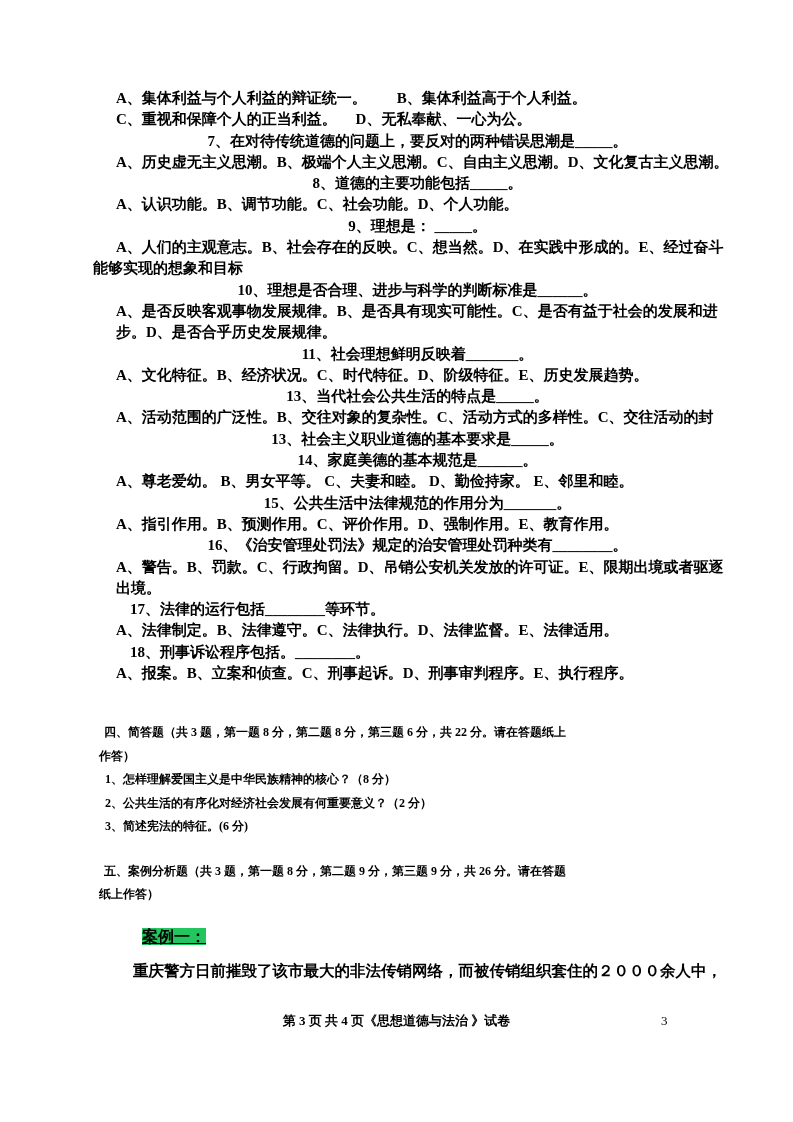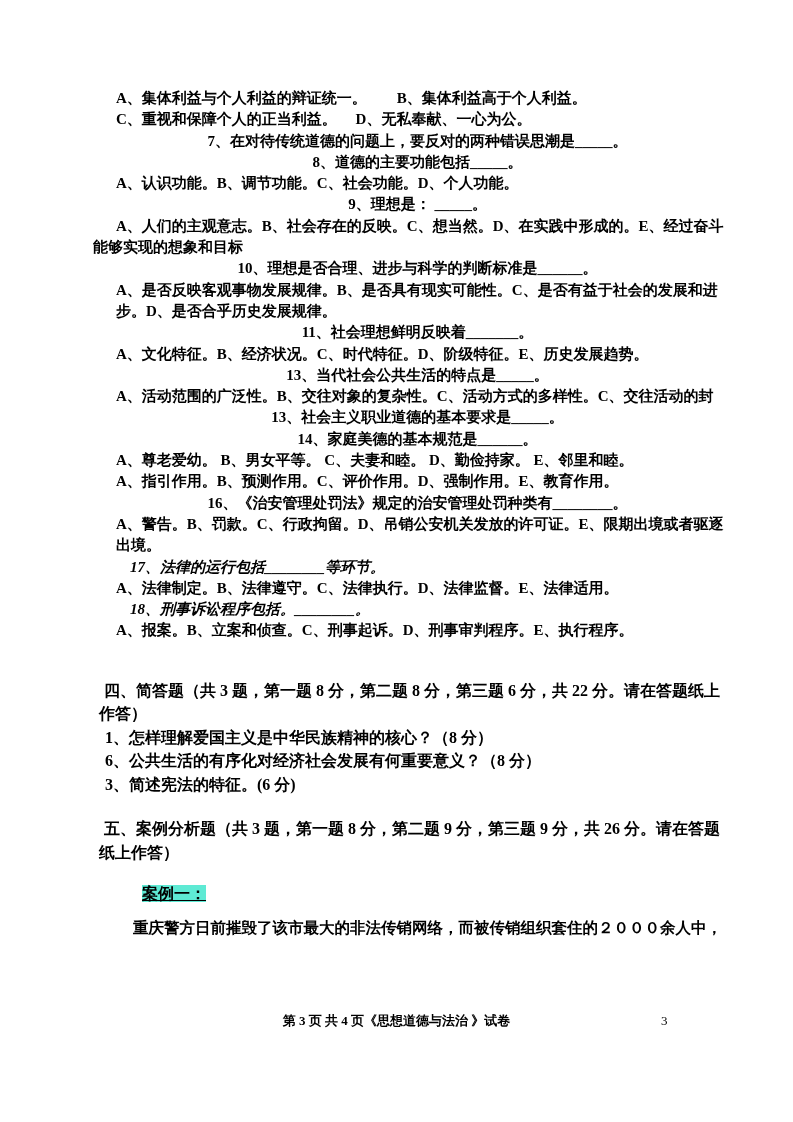--- a/index.html
+++ b/index.html
@@ -15,32 +15,32 @@
   .content{
     position:absolute;
     left:93px;top:88px;
     width:606px;
   }
   
   .fb{font-size:15px;line-height:21.3px;font-weight:bold;}
   .ln{white-space:pre;margin:0;}
   .opt{padding-left:23px;}
   .q{padding-left:43px;text-align:center;}
-  .q2{padding-left:37px;font-style:italic;}
+  .q2{padding-left:37px;}
   .flush{padding-left:0;}
   
-  .sec{font-size:16px;line-height:23.5px;font-weight:bold;}
+  .sec{font-size:12px;line-height:23.5px;font-weight:bold;}
   .sec4{margin-top:37px;}
   .sec5{margin-top:21px;}
   .sec-head{padding-left:11px;}
   .sec-cont{padding-left:6px;}
   .sec-item{padding-left:12px;}
   
   .case-label-line{margin-top:18px;padding-left:49px;font-size:16px;line-height:23px;font-weight:bold;}
-  .case-label{background:#5eead4;text-decoration:underline;}
+  .case-label{background:#22c55e;text-decoration:underline;}
   .case-para{margin-top:11px;padding-left:40px;font-size:15.5px;line-height:23px;font-weight:bold;white-space:pre;}
   
   .footer{
     position:absolute;left:0;top:1012px;width:100%;
     text-align:center;font-size:13px;font-weight:bold;line-height:18px;
   }
   .page-num{
     position:absolute;left:661px;top:1013px;
     font-size:13px;font-weight:normal;
   }
@@ -48,50 +48,52 @@
 </head>
 <body>
 
 <div class="sheet">
   <div class="content">
 
     <div class="fb">
       <div class="ln opt">A、集体利益与个人利益的辩证统一。　　B、集体利益高于个人利益。</div>
       <div class="ln opt">C、重视和保障个人的正当利益。　 D、无私奉献、一心为公。</div>
       <div class="ln q">7、在对待传统道德的问题上，要反对的两种错误思潮是_____。</div>
+      <div class="ln opt">A、历史虚无主义思潮。B、极端个人主义思潮。C、自由主义思潮。D、文化复古主义思潮。</div>
       <div class="ln q">8、道德的主要功能包括_____。</div>
       <div class="ln opt">A、认识功能。B、调节功能。C、社会功能。D、个人功能。</div>
       <div class="ln q">9、理想是： _____。</div>
       <div class="ln opt">A、人们的主观意志。B、社会存在的反映。C、想当然。D、在实践中形成的。E、经过奋斗</div>
       <div class="ln flush">能够实现的想象和目标</div>
       <div class="ln q">10、理想是否合理、进步与科学的判断标准是______。</div>
       <div class="ln opt">A、是否反映客观事物发展规律。B、是否具有现实可能性。C、是否有益于社会的发展和进</div>
       <div class="ln opt">步。D、是否合乎历史发展规律。</div>
       <div class="ln q">11、社会理想鲜明反映着_______。</div>
       <div class="ln opt">A、文化特征。B、经济状况。C、时代特征。D、阶级特征。E、历史发展趋势。</div>
       <div class="ln q">13、当代社会公共生活的特点是_____。</div>
       <div class="ln opt">A、活动范围的广泛性。B、交往对象的复杂性。C、活动方式的多样性。C、交往活动的封</div>
       <div class="ln q">13、社会主义职业道德的基本要求是_____。</div>
       <div class="ln q">14、家庭美德的基本规范是______。</div>
       <div class="ln opt">A、尊老爱幼。 B、男女平等。 C、夫妻和睦。 D、勤俭持家。 E、邻里和睦。</div>
+      <div class="ln q">15、公共生活中法律规范的作用分为_______。</div>
       <div class="ln opt">A、指引作用。B、预测作用。C、评价作用。D、强制作用。E、教育作用。</div>
       <div class="ln q">16、《治安管理处罚法》规定的治安管理处罚种类有________。</div>
       <div class="ln opt">A、警告。B、罚款。C、行政拘留。D、吊销公安机关发放的许可证。E、限期出境或者驱逐</div>
       <div class="ln opt">出境。</div>
       <div class="ln q2">17、法律的运行包括________等环节。</div>
       <div class="ln opt">A、法律制定。B、法律遵守。C、法律执行。D、法律监督。E、法律适用。</div>
       <div class="ln q2">18、刑事诉讼程序包括。________。</div>
       <div class="ln opt">A、报案。B、立案和侦查。C、刑事起诉。D、刑事审判程序。E、执行程序。</div>
     </div>
 
     <div class="sec sec4">
       <div class="ln sec-head">四、简答题（共 3 题，第一题 8 分，第二题 8 分，第三题 6 分，共 22 分。请在答题纸上</div>
       <div class="ln sec-cont">作答）</div>
       <div class="ln sec-item">1、怎样理解爱国主义是中华民族精神的核心？（8 分）</div>
-      <div class="ln sec-item">6、公共生活的有序化对经济社会发展有何重要意义？（8 分）</div>
+      <div class="ln sec-item">2、公共生活的有序化对经济社会发展有何重要意义？（2 分）</div>
       <div class="ln sec-item">3、简述宪法的特征。(6 分)</div>
     </div>
 
     <div class="sec sec5">
       <div class="ln sec-head">五、案例分析题（共 3 题，第一题 8 分，第二题 9 分，第三题 9 分，共 26 分。请在答题</div>
       <div class="ln sec-cont">纸上作答）</div>
     </div>
 
     <div class="case-label-line"><span class="case-label">案例一： </span></div>
     <div class="case-para">重庆警方日前摧毁了该市最大的非法传销网络，而被传销组织套住的２０００余人中，</div>

